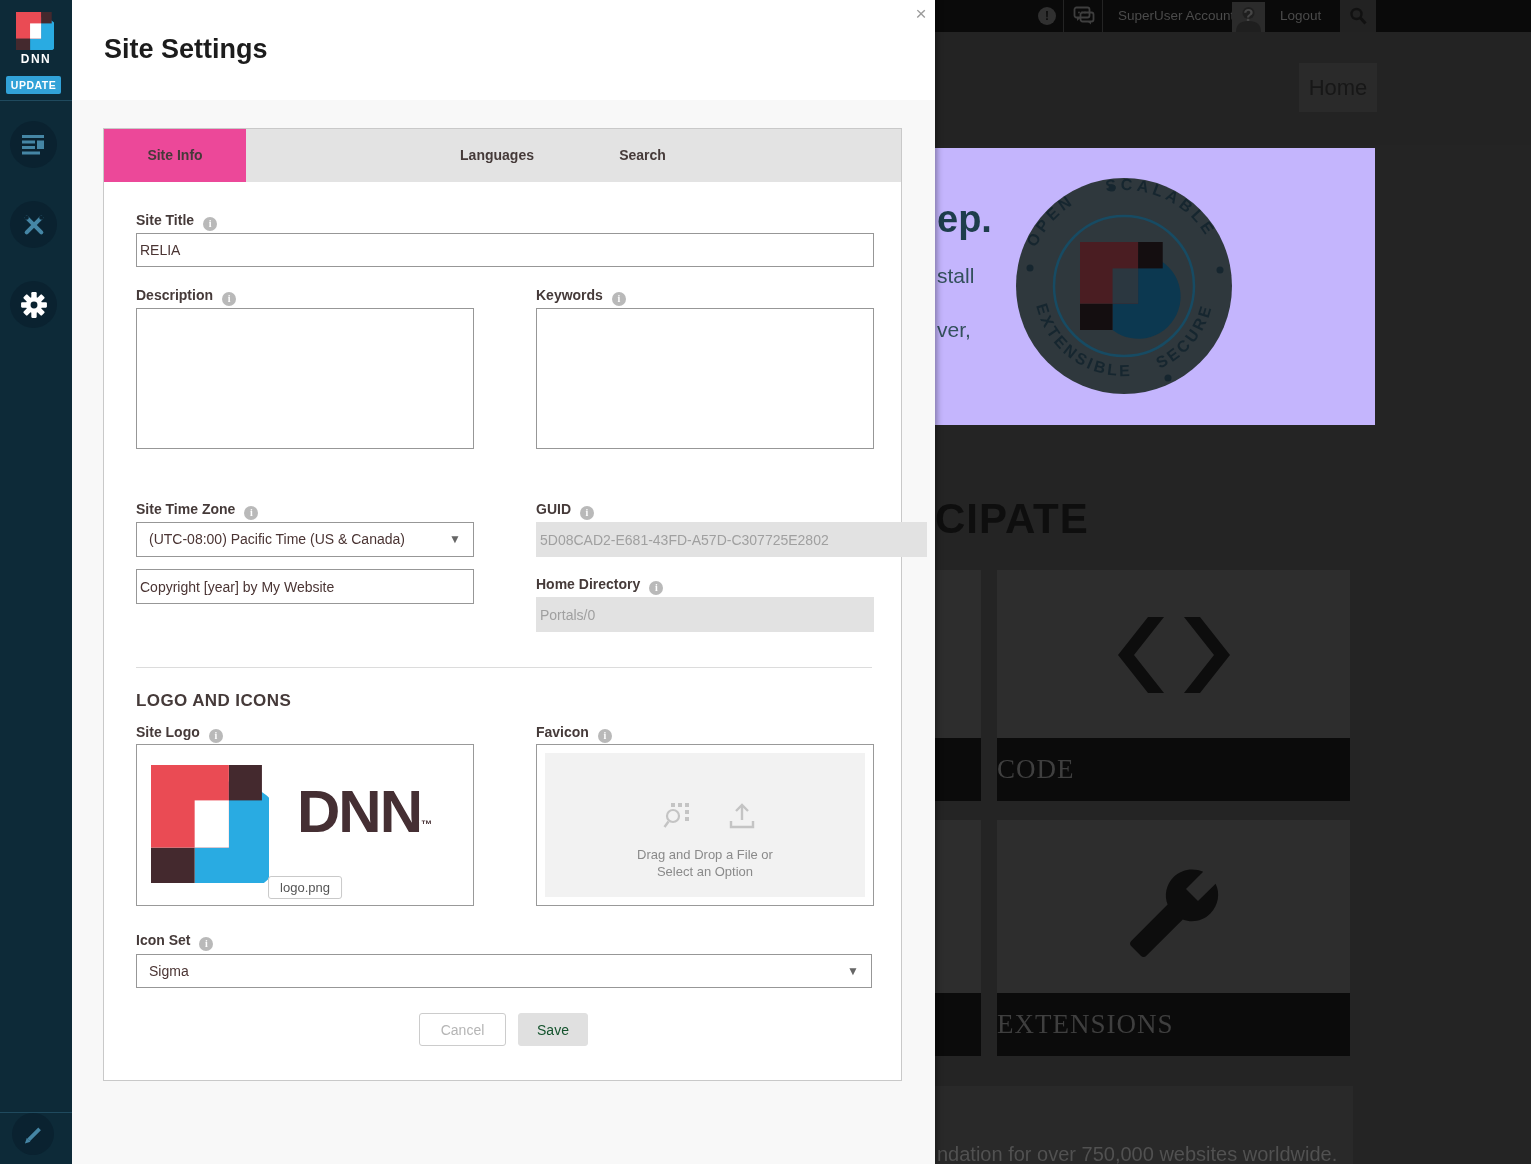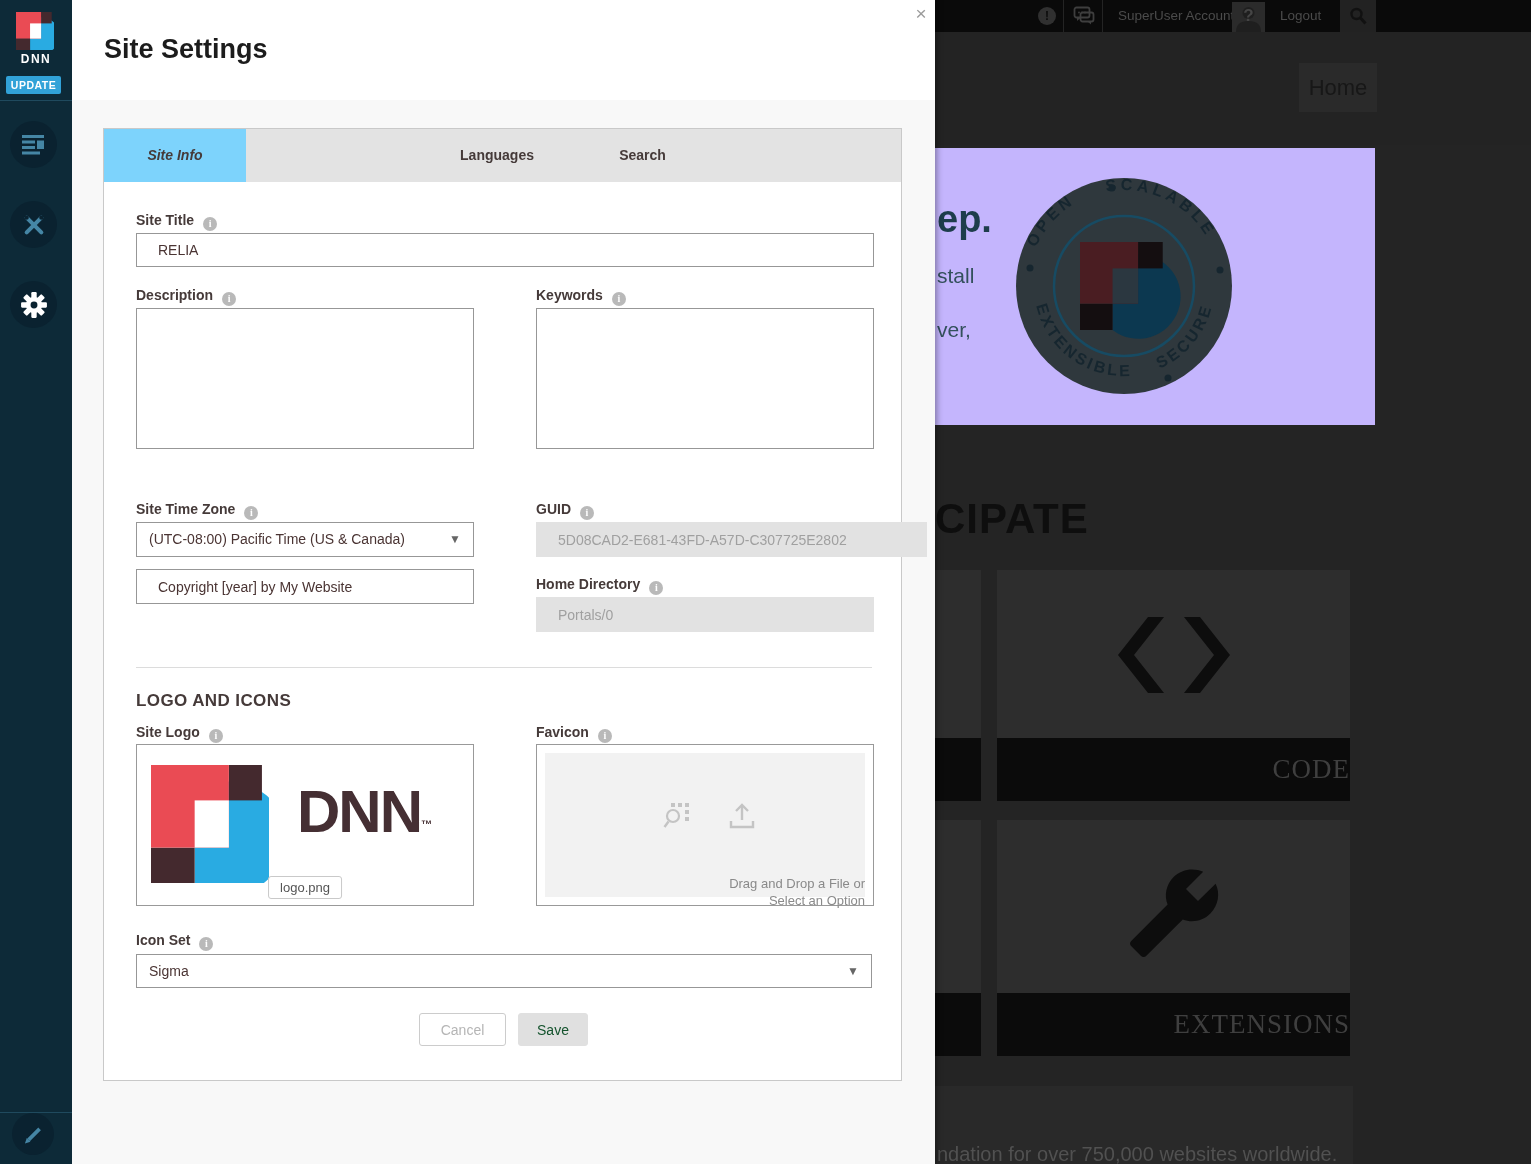--- a/index.html
+++ b/index.html
@@ -28,21 +28,21 @@
   .hero-frag2 { position:absolute; left:2px; top:116px; font-size:21px; color:#33505c; }
   .hero-frag3 { position:absolute; left:2px; top:170px; font-size:21px; color:#33505c; }
   #seal { position:absolute; left:73px; top:22px; }
   #main-section { position:absolute; left:0; top:425px; width:596px; height:739px; background:#242424; }
   #participate-heading { position:absolute; left:0; top:70px; font-size:42px; font-weight:600;
                          letter-spacing:1px; color:#0e0e0e; }
   .tile { position:absolute; width:353px; background:#2d2d2d; }
   .tile .tile-iconarea { position:absolute; left:0; top:0; width:100%; height:168px; }
   .tile .tile-bar { position:absolute; left:0; top:168px; width:100%; height:63px; background:#0b0b0b;
                     color:#3f3f3f; font-family:"Liberation Serif", serif; font-size:27px;
-                    letter-spacing:1px; text-align:right; line-height:63px; }
+                    letter-spacing:1px; text-align:left; line-height:63px; }
   .tile-partial { position:absolute; left:-310px; width:356px; }
   .tile svg.tile-glyph { position:absolute; left:50%; top:45px; transform:translateX(-50%); }
   #footer-box { position:absolute; left:-30px; top:661px; width:448px; height:120px; background:#292929; }
   .footer-line { position:absolute; left:32px; font-size:20px; color:#515151; white-space:nowrap; }
 
   
   #sidebar { position:absolute; left:0; top:0; width:72px; height:1164px; background:#0d2a38; z-index:30; }
   #sb-logo { position:absolute; left:16px; top:12px; }
   #sb-wordmark { position:absolute; left:0; top:52px; width:72px; text-align:center; color:#ffffff;
                  font-size:12px; font-weight:bold; letter-spacing:1.5px; }
@@ -58,46 +58,46 @@
            z-index:20; box-shadow:2px 0 6px rgba(0,0,0,.35); }
   #panel-header { position:absolute; left:0; top:0; width:863px; height:100px; background:#ffffff; }
   #panel-title { position:absolute; left:32px; top:34px; font-size:27px; font-weight:600; color:#1c1c1c; }
   #panel-close { position:absolute; left:838px; top:3px; width:22px; height:22px; color:#9b9b9b;
                  font-size:19px; text-align:center; line-height:22px; cursor:pointer; }
   #card { position:absolute; left:31px; top:128px; width:799px; height:953px; background:#ffffff;
           border:1px solid #c9c9c9; }
   #tabbar { position:absolute; left:0; top:0; width:797px; height:53px; background:#e3e3e3; }
   .tab { position:absolute; top:0; height:53px; font-size:14px; font-weight:600; color:#453a39;
          text-align:center; line-height:53px; }
-  .tab.active { background:#7dd3fc;font-style:italic; }
+  .tab.active { background:#ec4899; }
   .flabel { position:absolute; font-size:14px; font-weight:bold; color:#453a39; white-space:nowrap; }
   .iicon { display:inline-block; width:14px; height:14px; margin-left:9px; border-radius:50%;
            background:#b9b9b9; color:#ffffff; font-size:10px; font-weight:bold; text-align:center;
            line-height:14px; vertical-align:-2px; font-family:"Liberation Serif", serif; }
   .tinput { position:absolute; height:34px; border:1px solid #979797; background:#ffffff;
-            font-family:"Liberation Sans", sans-serif; font-size:14px; color:#4a3433; padding:0 21px; }
+            font-family:"Liberation Sans", sans-serif; font-size:14px; color:#4a3433; padding:0 3px; }
   .tinput.disabled { background:#e2e2e2; border-color:#e2e2e2; color:#a0a0a0; }
   .ta { position:absolute; height:141px; border:1px solid #979797; background:#ffffff; resize:none;
         font-family:"Liberation Sans", sans-serif; font-size:14px; color:#4a3433; padding:8px 10px; }
   .sel { position:absolute; height:35px; border:1px solid #979797; background:#ffffff;
          font-size:14px; color:#4a3433; line-height:33px; padding-left:12px; cursor:pointer; }
   .sel .arrow { position:absolute; right:12px; top:0; color:#666666; font-size:12px; }
   #hr1 { position:absolute; left:32px; top:538px; width:736px; height:1px; background:#dcdcdc; }
   #logo-icons-heading { position:absolute; left:32px; top:562px; font-size:17px; font-weight:bold;
                         color:#453a39; letter-spacing:.4px; }
   .imgbox { position:absolute; top:615px; width:338px; height:162px; border:1px solid #999999;
             background:#ffffff; }
   #logo-chip { position:absolute; left:50%; bottom:6px; transform:translateX(-50%);
                border:1px solid #c9c9c9; border-radius:3px; background:#ffffff; color:#555555;
                font-size:13px; padding:3px 11px; white-space:nowrap; }
   #dnn-wordmark { position:absolute; left:160px; top:32px; font-size:60px; font-weight:800;
                   letter-spacing:-2px; color:#452f33; }
   #dnn-tm { font-size:11px; letter-spacing:0; vertical-align:4px; }
   #favicon-inner { position:absolute; left:8px; top:8px; width:320px; height:144px; background:#f2f2f2; }
-  .dz-text { position:absolute; left:0; width:320px; text-align:right; font-size:13px; color:#8a8a8a;margin-top:29px; }
+  .dz-text { position:absolute; left:0; width:320px; text-align:center; font-size:13px; color:#8a8a8a; }
   .btn { position:absolute; top:884px; height:33px; border-radius:3px; font-size:14px;
          text-align:center; line-height:33px; cursor:default; }
   #btn-cancel { left:315px; width:87px; background:#ffffff; border:1px solid #cccccc; color:#b5b5b5; }
   #btn-save { left:414px; width:70px; background:#e0e0e0; border:1px solid #e0e0e0; color:#14532d; }
 </style>
 </head>
 <body>
 
 <div id="site-preview">
 

